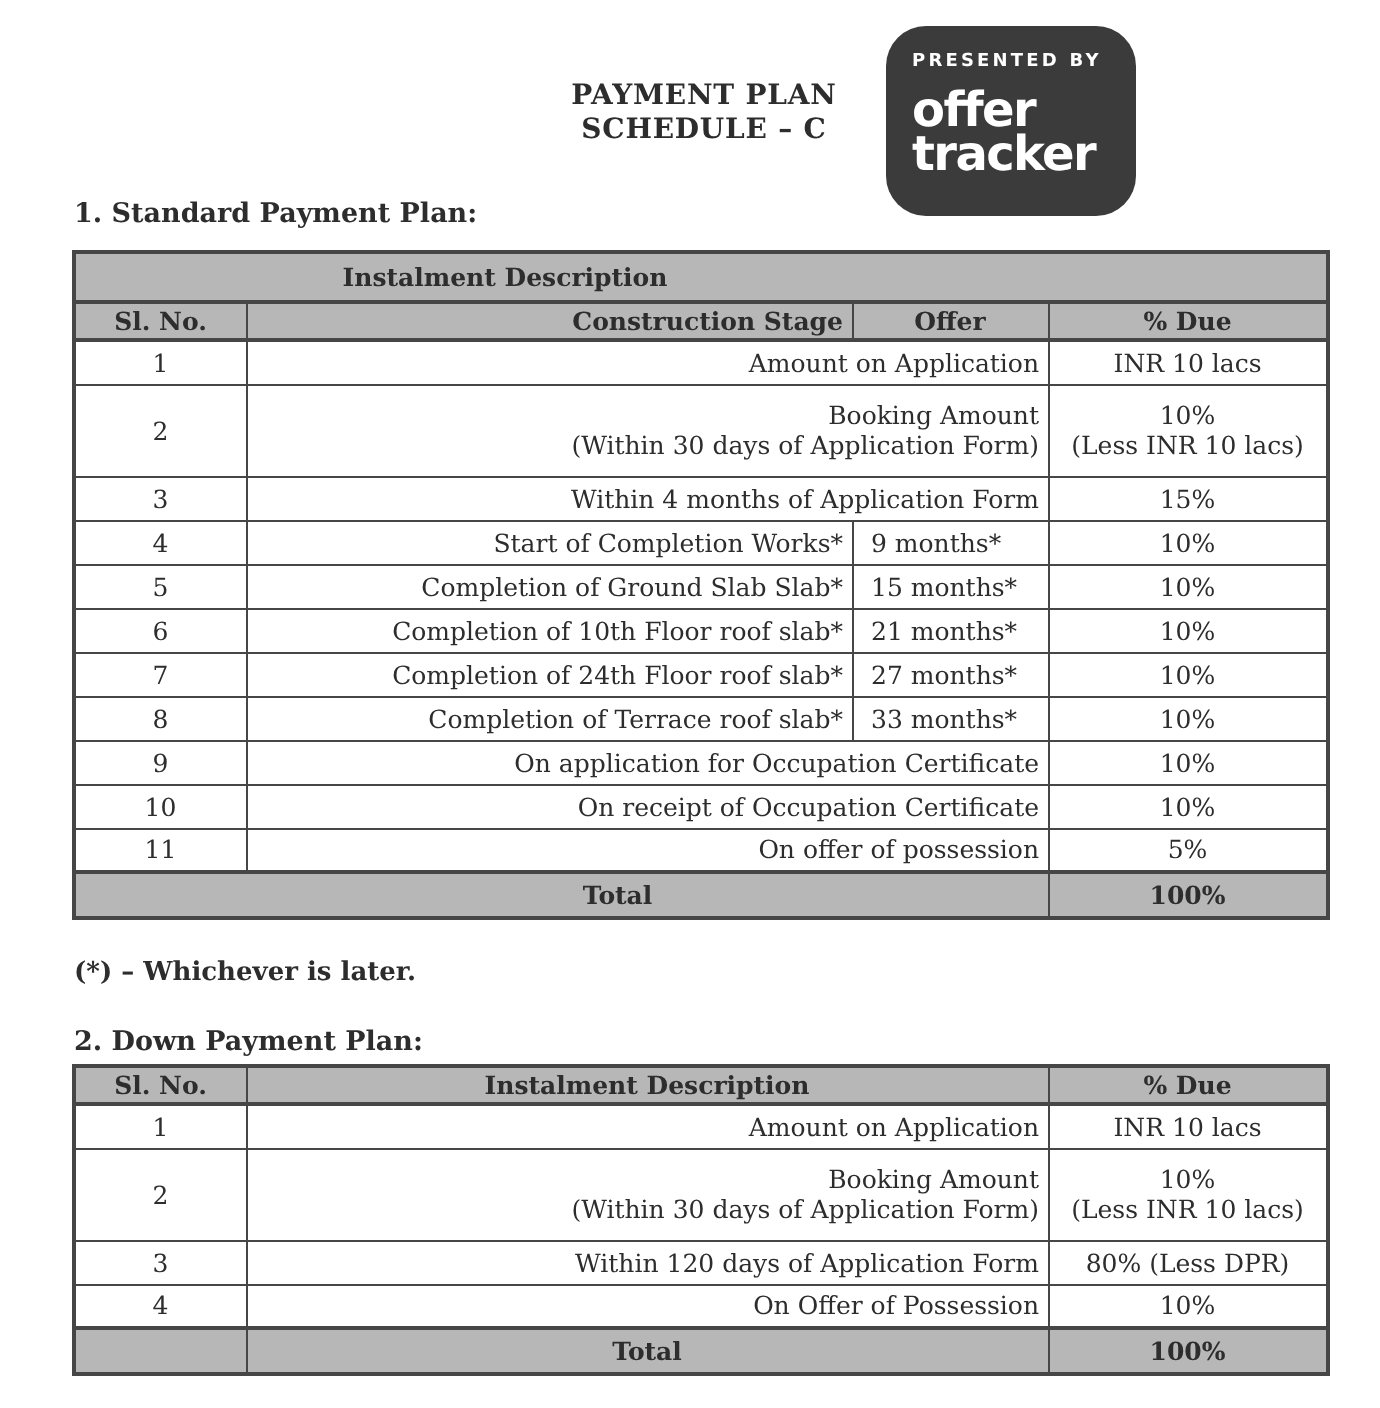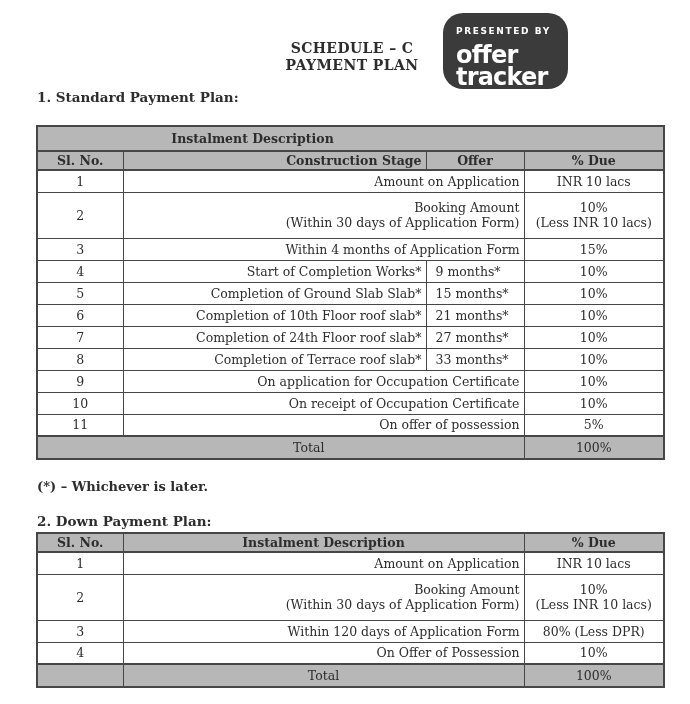--- a/index.html
+++ b/index.html
@@ -14,37 +14,37 @@
     position:relative;width:690px;height:704px;background:#ffffff;
     font-family:"DejaVu Serif",serif;color:var(--ink);overflow:hidden;
   }
   
   .doc-title{
     position:absolute;top:40px;left:232px;width:240px;
     text-align:center;font-weight:bold;font-size:14px;line-height:17px;
     letter-spacing:0.4px;
   }
   .logo{
-    position:absolute;top:13px;left:443px;width:125px;height:76px;
+    position:absolute;top:13px;left:443px;width:125px;height:95px;
     background:var(--logo-bg);border-radius:20px;padding:13px 0 0 13px;
   }
   .logo-presented{
     font-family:"DejaVu Sans",sans-serif;font-weight:bold;
     font-size:9px;letter-spacing:1.6px;color:#ffffff;margin-bottom:8px;
     white-space:nowrap;
   }
   .logo-brand{
     font-family:"DejaVu Sans",sans-serif;font-weight:bold;
     font-size:24px;line-height:22px;letter-spacing:-0.8px;color:#ffffff;
   }
   
   .sec-heading{
     position:absolute;left:37px;font-size:13.5px;font-weight:bold;white-space:nowrap;
   }
-  .sec1-heading{top:89px;}
+  .sec1-heading{top:99px;}
   .sec2-heading{top:513px;text-align:right;}
   .footnote{
     position:absolute;top:479px;left:37px;font-size:13px;font-weight:bold;
   }
   
   table{
     border-collapse:collapse;table-layout:fixed;
     position:absolute;left:36px;
     border:2px solid var(--border);
     padding-left:42px;
@@ -63,33 +63,33 @@
   .gray td{background:var(--gray);font-weight:bold;}
   .span-head td{
     border-bottom:2px solid var(--border);
     padding-right:200px; 
     height:25px;
   }
   .col-head td{border-bottom:2px solid var(--border);height:14px;}
   .r-s{height:22px;}
   .r-d{height:46px;}
   .total-row td{
-    background:var(--gray);font-weight:normal;
+    background:var(--gray);font-weight:bold;
     border-top:2px solid var(--border);height:23px;
   }
   .t1-total-label{padding-left:60px;} 
 </style>
 </head>
 <body>
 
 <div class="page">
 
   <div class="doc-title">
+    <div>PAYMENT PLAN</div>
     <div>SCHEDULE – C</div>
-    <div>PAYMENT PLAN</div>
   </div>
 
   <div class="logo">
     <div class="logo-presented">PRESENTED BY</div>
     <div class="logo-brand">offer</div>
     <div class="logo-brand">tracker</div>
   </div>
 
   <div class="sec-heading sec1-heading">1. Standard Payment Plan:</div>
 

